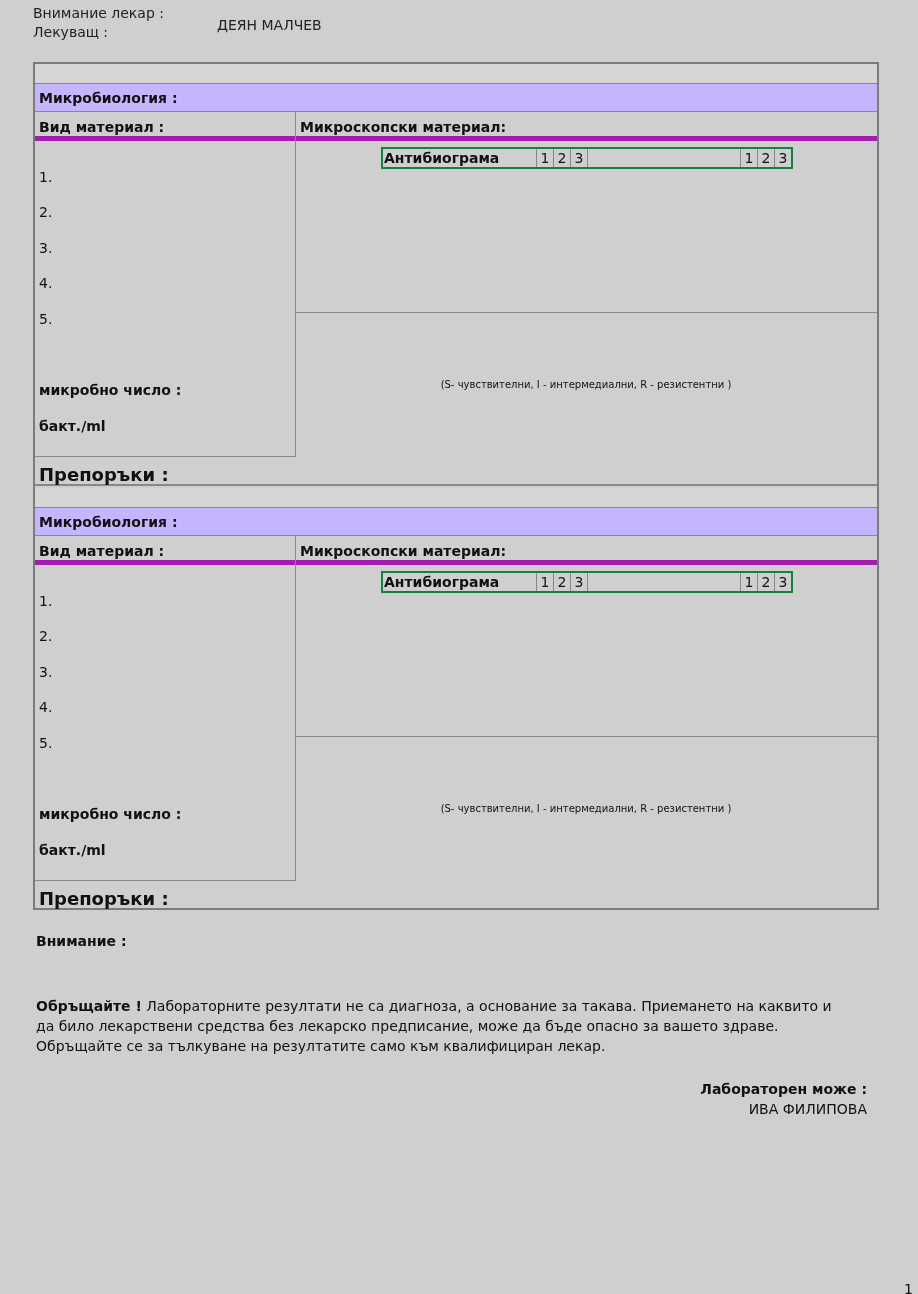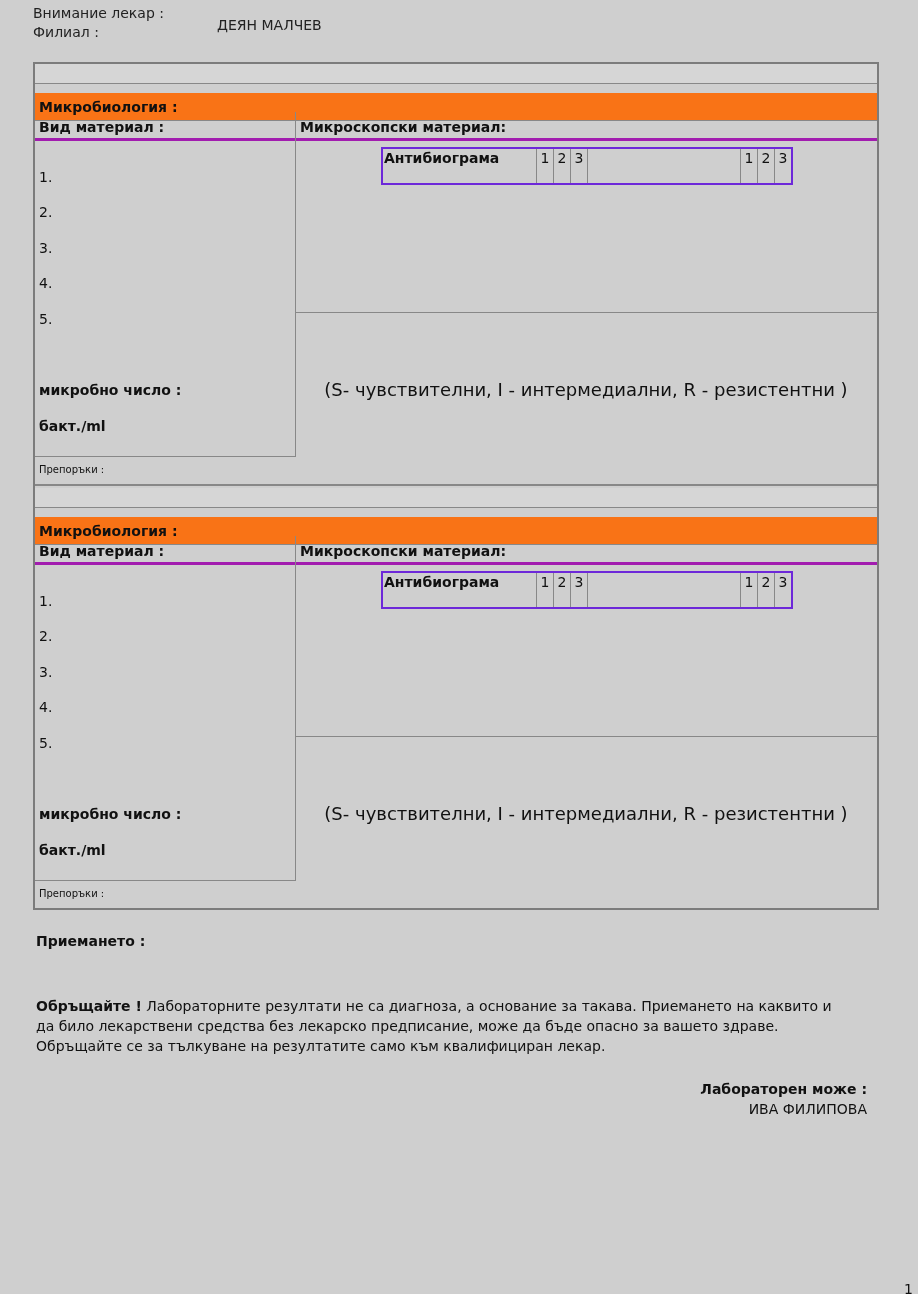--- a/index.html
+++ b/index.html
@@ -11,61 +11,61 @@
   .hdr-row1 { top:5px; }
   .hdr-row2 { top:24px; }
   .hdr-val { position:absolute; left:184px; top:12px; white-space:nowrap; }
   .outer {
     position:absolute; left:33px; top:62px; width:846px; height:848px;
     border:2px solid #7c7c7c; box-sizing:border-box;
   }
   .section { position:absolute; left:0; width:842px; }
   .spacer { position:absolute; left:0; width:842px; height:20px; background:#d6d6d6; border-bottom:1px solid #888; box-sizing:border-box; }
   .title-row {
-    position:absolute; left:0; width:842px; height:28px; background:#f97316;
+    position:absolute; left:0; width:842px; height:28px; background:#c4b5fd;
     border-bottom:1px solid #888; box-sizing:border-box;
-    font-weight:bold; font-size:14px; padding:6px 0 0 4px;margin-top:9px;
+    font-weight:bold; font-size:14px; padding:6px 0 0 4px;
   }
   .sub-row {
     position:absolute; left:0; width:842px; height:29px;
-    border-bottom:3px solid #a21caf; box-sizing:border-box; font-weight:bold; font-size:14px;
+    border-bottom:5px solid #a21caf; box-sizing:border-box; font-weight:bold; font-size:14px;
   }
   .sub-left { position:absolute; left:4px; top:7px; }
   .sub-right { position:absolute; left:265px; top:7px; }
   .vdiv { position:absolute; left:260px; width:1px; background:#888; }
   .left-cell { position:absolute; left:0; width:261px; border-right:1px solid #888; border-bottom:1px solid #888; box-sizing:border-box; }
   .num { position:absolute; left:4px; font-size:14px; }
   .bold-l { position:absolute; left:4px; font-size:14px; font-weight:bold; }
   .right-top { position:absolute; left:260px; width:582px; border-bottom:1px solid #888; box-sizing:border-box; }
   .abg {
-    position:absolute; left:86px; top:6px; width:412px; height:38px;
-    border:2px solid #6d28d9; box-sizing:border-box; display:flex; font-size:14px;
+    position:absolute; left:86px; top:6px; width:412px; height:22px;
+    border:2px solid #15803d; box-sizing:border-box; display:flex; font-size:14px;
   }
   .abg .lbl { width:152px; font-weight:bold; padding-left:1px; border-right:1px solid #888; line-height:18px; }
   .abg .n { width:16px; border-right:1px solid #888; text-align:center; line-height:18px; }
   .abg .gap { width:152px; border-right:1px solid #888; }
   .abg .n.last { border-right:none; }
-  .legend { position:absolute; left:260px; width:582px; text-align:center; font-size:18px; }
-  .rec { position:absolute; left:4px; font-size:10px; font-weight:normal; }
+  .legend { position:absolute; left:260px; width:582px; text-align:center; font-size:10px; }
+  .rec { position:absolute; left:4px; font-size:18px; font-weight:bold; }
   .note { position:absolute; left:36px; top:933px; font-size:14px; font-weight:bold; }
   .warn { position:absolute; left:36px; top:996px; width:800px; font-size:14px; line-height:20px; }
   .warn b { font-weight:bold; }
   .sig-lbl { position:absolute; right:51px; top:1081px; font-size:14px; font-weight:bold; }
   .sig-name { position:absolute; right:51px; top:1101px; font-size:14px; }
   .pagenum { position:absolute; left:904px; top:1281px; font-size:14px; }
 </style>
 </head>
 <body>
 
 <div class="hdr hdr-row1">
   <span>Внимание лекар :</span>
   <span class="hdr-val">ДЕЯН МАЛЧЕВ</span>
 </div>
 <div class="hdr hdr-row2">
-  <span>Филиал :</span>
+  <span>Лекуващ :</span>
   <span class="hdr-val"></span>
 </div>
 
 <div class="outer">
 
   <div class="section" style="top:0;">
     <div class="spacer" style="top:0;"></div>
     <div class="title-row" style="top:20px;">Микробиология :</div>
     <div class="sub-row" style="top:48px;">
       <span class="sub-left">Вид материал :</span>
@@ -128,20 +128,20 @@
         <span class="n last">3</span>
       </div>
     </div>
     <div class="legend" style="top:315px;">(S- чувствителни, I - интермедиални, R - резистентни )</div>
     <div class="sub-row" style="top:393px;height:29px;border-bottom:none;">
       <span class="rec" style="top:7px;">Препоръки :</span>
     </div>
   </div>
 </div>
 
-<div class="note">Приемането :</div>
+<div class="note">Внимание :</div>
 
 <div class="warn"><b>Обръщайте !</b><span> Лабораторните резултати не са диагноза, а основание за такава. Приемането на каквито и да било лекарствени средства без лекарско предписание, може да бъде опасно за вашето здраве. Обръщайте се за тълкуване на резултатите само към квалифициран лекар.</span></div>
 
 <div class="sig-lbl">Лабораторен може :</div>
 <div class="sig-name">ИВА ФИЛИПОВА</div>
 
 <div class="pagenum">1</div>
 
 </body></html>

